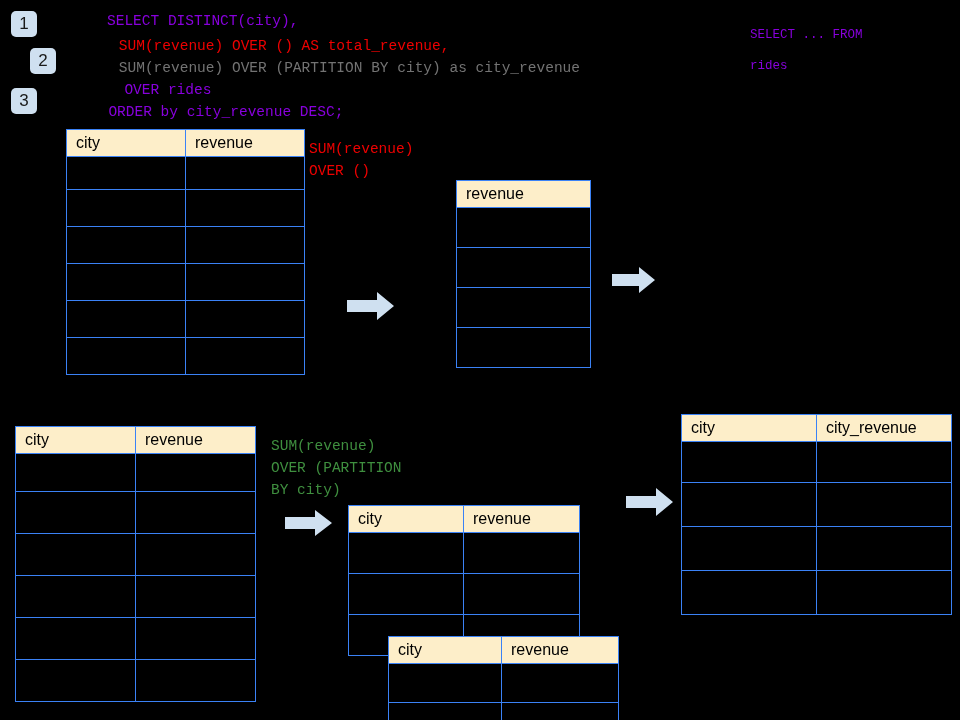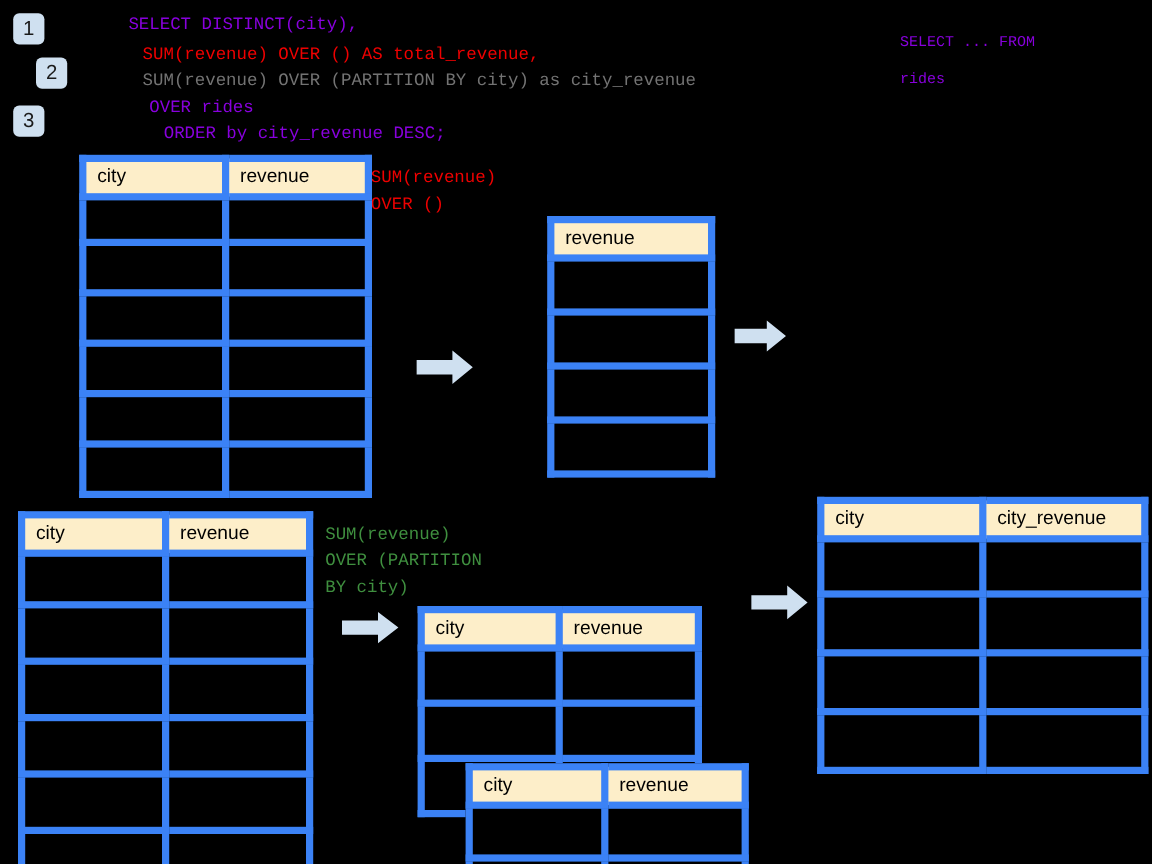--- a/index.html
+++ b/index.html
@@ -63,21 +63,21 @@
   }
 
   
   .tbl {
     position: absolute;
     border-collapse: collapse;
     table-layout: fixed;
     background: #000000;
   }
   .tbl td {
-    border: 6px solid #3b82f6;
+    border: 1px solid #3b82f6;
     background: #000000;
     padding: 0;
   }
   .tbl td.hdr {
     background: #fdeec9;
     color: #000000;
     font-family: "Liberation Sans", sans-serif;
     font-size: 16px;
     padding: 4px 0 4px 9px;
     text-align: left;
@@ -95,21 +95,21 @@
 <div id="canvas">
 
   <div class="badge" style="left:11px;  top:11px;">1</div>
   <div class="badge" style="left:30px;  top:48px;">2</div>
   <div class="badge" style="left:11px;  top:88px;">3</div>
 
   <div class="code code-purple" style="left:84px; top:11px;">SELECT DISTINCT(city),</div>
   <div class="code code-red" style="left:84px; top:36px;">    SUM(revenue) OVER () AS total_revenue,</div>
   <div class="code code-green" style="left:84px; top:58px;">    SUM(revenue) OVER (PARTITION BY city) as city_revenue</div>
   <div class="code code-purple" style="left:84px; top:80px;">  OVER rides</div>
-  <div class="code code-purple" style="left:96px; top:102px;">  ORDER by city_revenue DESC;</div>
+  <div class="code code-purple" style="left:68px; top:102px;">  ORDER by city_revenue DESC;</div>
 
   <div class="small-code" style="left:750px; top:26px;">SELECT ... FROM</div>
   <div class="small-code" style="left:750px; top:57px;">rides</div>
 
   <div class="annot annot-red" style="left:309px; top:138px;">SUM(revenue)
 OVER ()</div>
   <div class="annot annot-green" style="left:271px; top:435px;">SUM(revenue)
 OVER (PARTITION
 BY city)</div>
 

